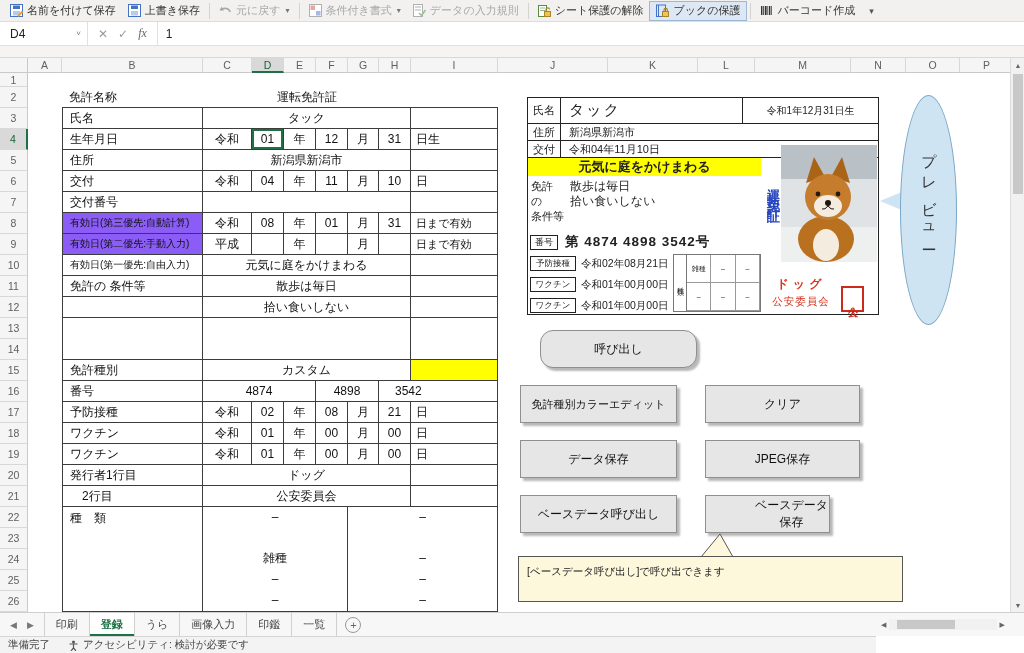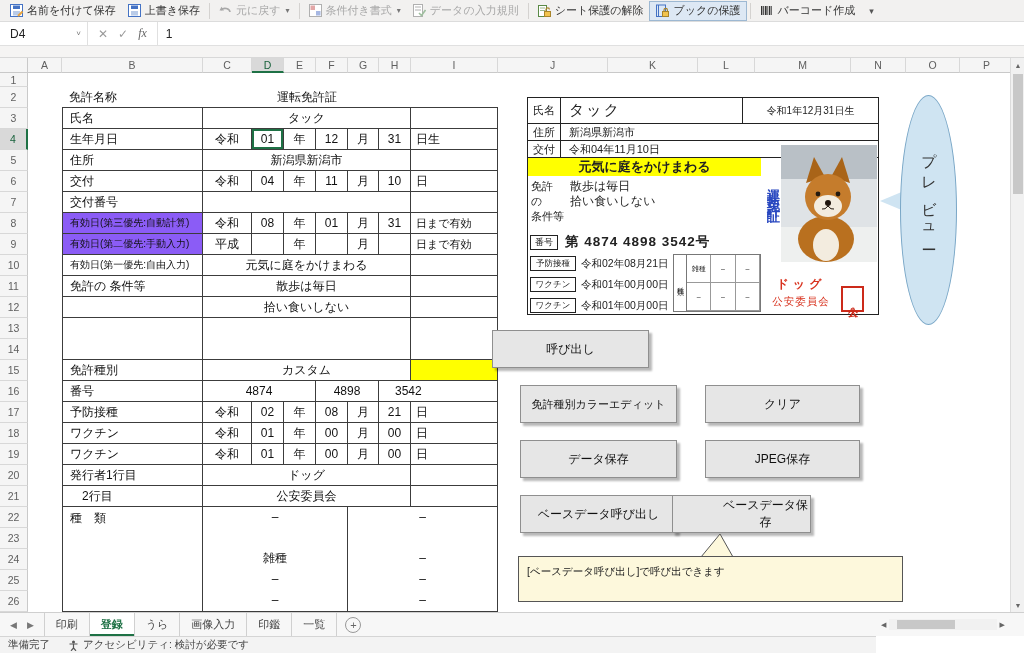--- a/index.html
+++ b/index.html
@@ -488,27 +488,27 @@
         <div class="issuer1">ドッグ</div>
         <div class="issuer2">公安委員会</div>
       </div>
       <div class="seal">大公</div>
     </div>
 
     <div class="bubble-tail"></div>
     <div class="bubble"></div>
     <div class="bubble-text">プレビュー</div>
 
-    <button class="xlbtn" style="left:464px; top:257px;">呼び出し</button>
+    <button class="xlbtn" style="left:512px; top:257px;border-radius:13px;">呼び出し</button>
     <button class="xlbtn" style="left:492px; top:312px; font-size:11px;">免許種別カラーエディット</button>
     <button class="xlbtn" style="left:677px; top:312px; width:155px;">クリア</button>
     <button class="xlbtn" style="left:677px; top:367px; width:155px;">JPEG保存</button>
     <button class="xlbtn" style="left:492px; top:367px;">データ保存</button>
     <button class="xlbtn" style="left:492px; top:422px;">ベースデータ呼び出し</button>
-    <button class="xlbtn" style="left:644px; top:422px; width:139px;padding-left:48px;">ベースデータ保存</button>
+    <button class="xlbtn" style="left:677px; top:422px; width:125px;padding-left:48px;">ベースデータ保存</button>
 
     <svg class="note-tail" viewBox="0 0 34 24">
       <polygon points="1,24 33,24 20,1" fill="#fdf8dc" stroke="#555" stroke-width="1"></polygon>
       <rect x="2" y="23" width="30" height="2" fill="#fdf8dc"></rect>
     </svg>
     <div class="note">
       <div>[ベースデータ呼び出し]で呼び出できます</div>
     </div>
   </div>
 </div>

